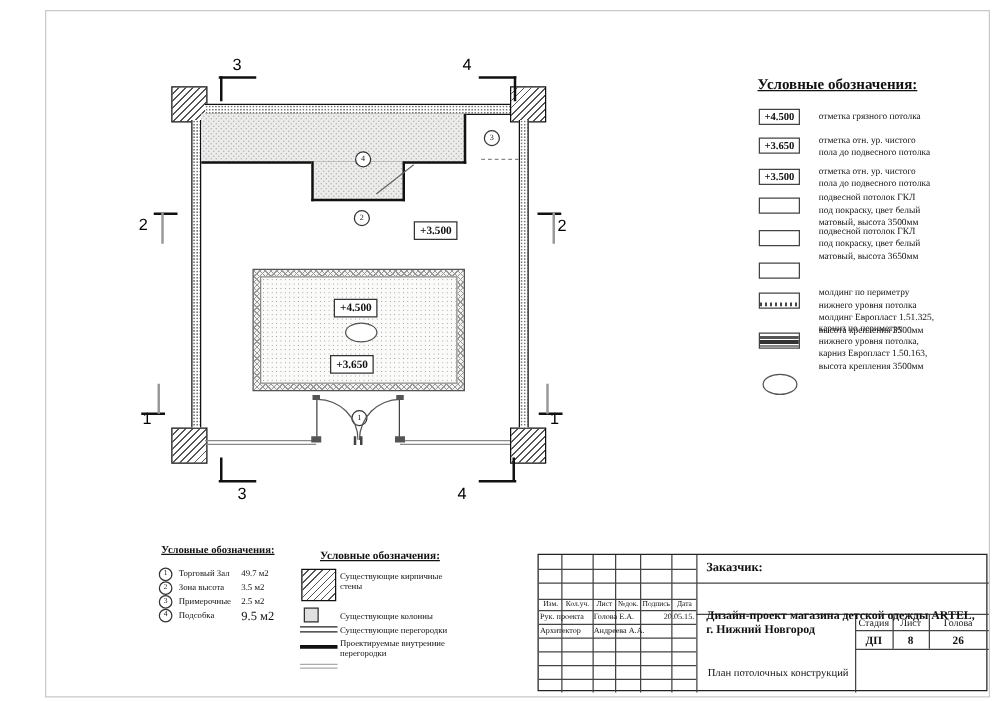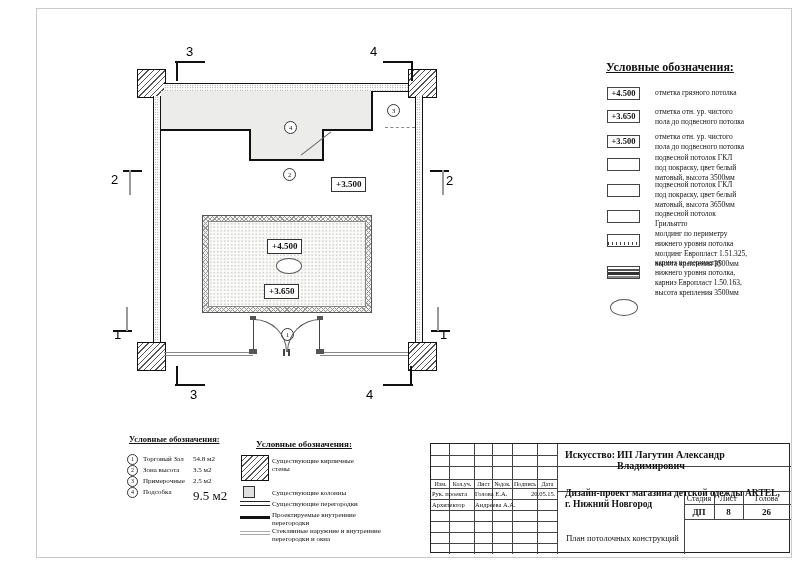--- a/index.html
+++ b/index.html
@@ -133,65 +133,61 @@
   <div class="legtext" style="left:655px;top:153px;">подвесной потолок ГКЛ
 под покраску, цвет белый
 матовый, высота 3500мм</div>
 
   <div class="sw xstip" style="left:607px;top:184px;"></div>
   <div class="legtext" style="left:655px;top:180px;">подвесной потолок ГКЛ
 под покраску, цвет белый
 матовый, высота 3650мм</div>
 
   <div class="sw crosshatch" style="left:607px;top:210px;"></div>
-  <div class="legtext" style="left:655px;top:209px;">подвесной потолок
-Грильятто</div>
 
   <div class="sw molding" style="left:607px;top:234px;"></div>
   <div class="legtext" style="left:655px;top:229px;">молдинг по периметру
 нижнего уровня потолка
 молдинг Европласт 1.51.325,
 высота крепления 3500мм</div>
 
   <div class="sw cornice" style="left:607px;top:266px;"></div>
   <div class="legtext" style="left:655px;top:258px;">карниз по периметру
 нижнего уровня потолка,
 карниз Европласт 1.50.163,
 высота крепления 3500мм</div>
 
   <div class="a" style="left:610px;top:299px;width:26px;height:15px;border:1px solid #555;border-radius:50%;background:#fff;"></div>
 
   <div class="t underl" style="left:129px;top:434px;font-size:8.5px;">Условные обозначения:</div>
   <div class="tag" style="left:127px;top:454px;width:9px;height:9px;font-size:6px;line-height:9px;"><span>1</span></div>
   <div class="t" style="left:143px;top:455px;font-size:7px;">Торговый Зал</div>
-  <div class="t" style="left:193px;top:455px;font-size:7px;">54.8 м2</div>
+  <div class="t" style="left:193px;top:455px;font-size:7px;">49.7 м2</div>
   <div class="tag" style="left:127px;top:465px;width:9px;height:9px;font-size:6px;line-height:9px;"><span>2</span></div>
   <div class="t" style="left:143px;top:466px;font-size:7px;">Зона высота</div>
   <div class="t" style="left:193px;top:466px;font-size:7px;">3.5 м2</div>
   <div class="tag" style="left:127px;top:476px;width:9px;height:9px;font-size:6px;line-height:9px;"><span>3</span></div>
   <div class="t" style="left:143px;top:477px;font-size:7px;">Примерочные</div>
   <div class="t" style="left:193px;top:477px;font-size:7px;">2.5 м2</div>
   <div class="tag" style="left:127px;top:487px;width:9px;height:9px;font-size:6px;line-height:9px;"><span>4</span></div>
   <div class="t" style="left:143px;top:488px;font-size:7px;">Подсобка</div>
-  <div class="t" style="left:193px;top:488px;font-size:13px;">9.5 м2</div>
+  <div class="t" style="left:193px;top:488px;font-size:10px;">9.5 м2</div>
 
   <div class="t underl" style="left:256px;top:439px;font-size:9px;">Условные обозначения:</div>
   <div class="a hatch" style="left:241px;top:455px;width:26px;height:24px;border-width:1px;"></div>
   <div class="t" style="left:272px;top:457px;font-size:7px;width:110px;">Существующие кирпичные
 стены</div>
   <div class="a" style="left:243px;top:486px;width:10px;height:10px;background:#e0e0e0;border:1px solid #333;"></div>
   <div class="t" style="left:272px;top:489px;font-size:7px;width:110px;">Существующие колонны</div>
   <div class="a" style="left:240px;top:501px;width:30px;height:5px;border-top:1.5px solid #222;border-bottom:1.5px solid #222;box-sizing:border-box;"></div>
   <div class="t" style="left:272px;top:500px;font-size:7px;width:120px;">Существующие перегородки</div>
   <div class="a" style="left:240px;top:516px;width:30px;height:3px;background:#111;"></div>
   <div class="t" style="left:272px;top:511px;font-size:7px;width:110px;">Проектируемые внутренние
 перегородки</div>
   <div class="a" style="left:240px;top:531px;width:30px;height:4px;border-top:1px solid #aaa;border-bottom:1px solid #aaa;box-sizing:border-box;"></div>
-  <div class="t" style="left:272px;top:527px;font-size:7px;width:130px;">Стеклянные наружние и внутренние
-перегородки и окна</div>
 
   <div class="a" style="left:430px;top:443px;width:360px;height:110px;border:1.2px solid #222;box-sizing:border-box;">
 
     <div class="tb-line" style="left:126px;top:0;width:1px;height:110px;"></div>
     <div class="tb-line" style="left:18px;top:0;width:1px;height:110px;"></div>
     <div class="tb-line" style="left:43px;top:0;width:1px;height:110px;"></div>
     <div class="tb-line" style="left:61px;top:0;width:1px;height:110px;"></div>
     <div class="tb-line" style="left:81px;top:0;width:1px;height:110px;"></div>
     <div class="tb-line" style="left:106px;top:0;width:1px;height:110px;"></div>
     <div class="tb-line" style="left:0;top:11px;width:126px;height:1px;"></div>
@@ -204,22 +200,21 @@
     <div class="tb-line" style="left:0;top:88px;width:126px;height:1px;"></div>
     <div class="tb-line" style="left:0;top:99px;width:126px;height:1px;"></div>
     <div class="tb-line" style="left:126px;top:22px;width:234px;height:1px;"></div>
     <div class="tb-line" style="left:126px;top:47px;width:234px;height:1px;"></div>
     <div class="tb-line" style="left:253px;top:47px;width:1px;height:63px;"></div>
     <div class="tb-line" style="left:283px;top:47px;width:1px;height:28px;"></div>
     <div class="tb-line" style="left:312px;top:47px;width:1px;height:28px;"></div>
     <div class="tb-line" style="left:253px;top:60px;width:107px;height:1px;"></div>
     <div class="tb-line" style="left:253px;top:75px;width:107px;height:1px;"></div>
 
-    <div class="t" style="left:8px;top:5px;left:134px;font-size:10px;font-weight:bold;">Искусство:</div>
-    <div class="t" style="left:186px;top:5px;font-size:10px;font-weight:bold;">ИП Лагутин Александр Владимирович</div>
+    <div class="t" style="left:8px;top:5px;left:134px;font-size:10px;font-weight:bold;">Заказчик:</div>
     <div class="t" style="left:134px;top:44px;width:222px;font-size:9.5px;font-weight:bold;line-height:1.15;">Дизайн-проект магазина детской одежды ARTEL,
 г. Нижний Новгород</div>
 
     <div class="t" style="left:1px;top:37px;width:17px;font-size:6px;text-align:center;">Изм.</div>
     <div class="t" style="left:19px;top:37px;width:24px;font-size:6px;text-align:center;">Кол.уч.</div>
     <div class="t" style="left:44px;top:37px;width:17px;font-size:6px;text-align:center;">Лист</div>
     <div class="t" style="left:62px;top:37px;width:19px;font-size:6px;text-align:center;">№док.</div>
     <div class="t" style="left:82px;top:37px;width:24px;font-size:6px;text-align:center;">Подпись</div>
     <div class="t" style="left:107px;top:37px;width:19px;font-size:6px;text-align:center;">Дата</div>
 

